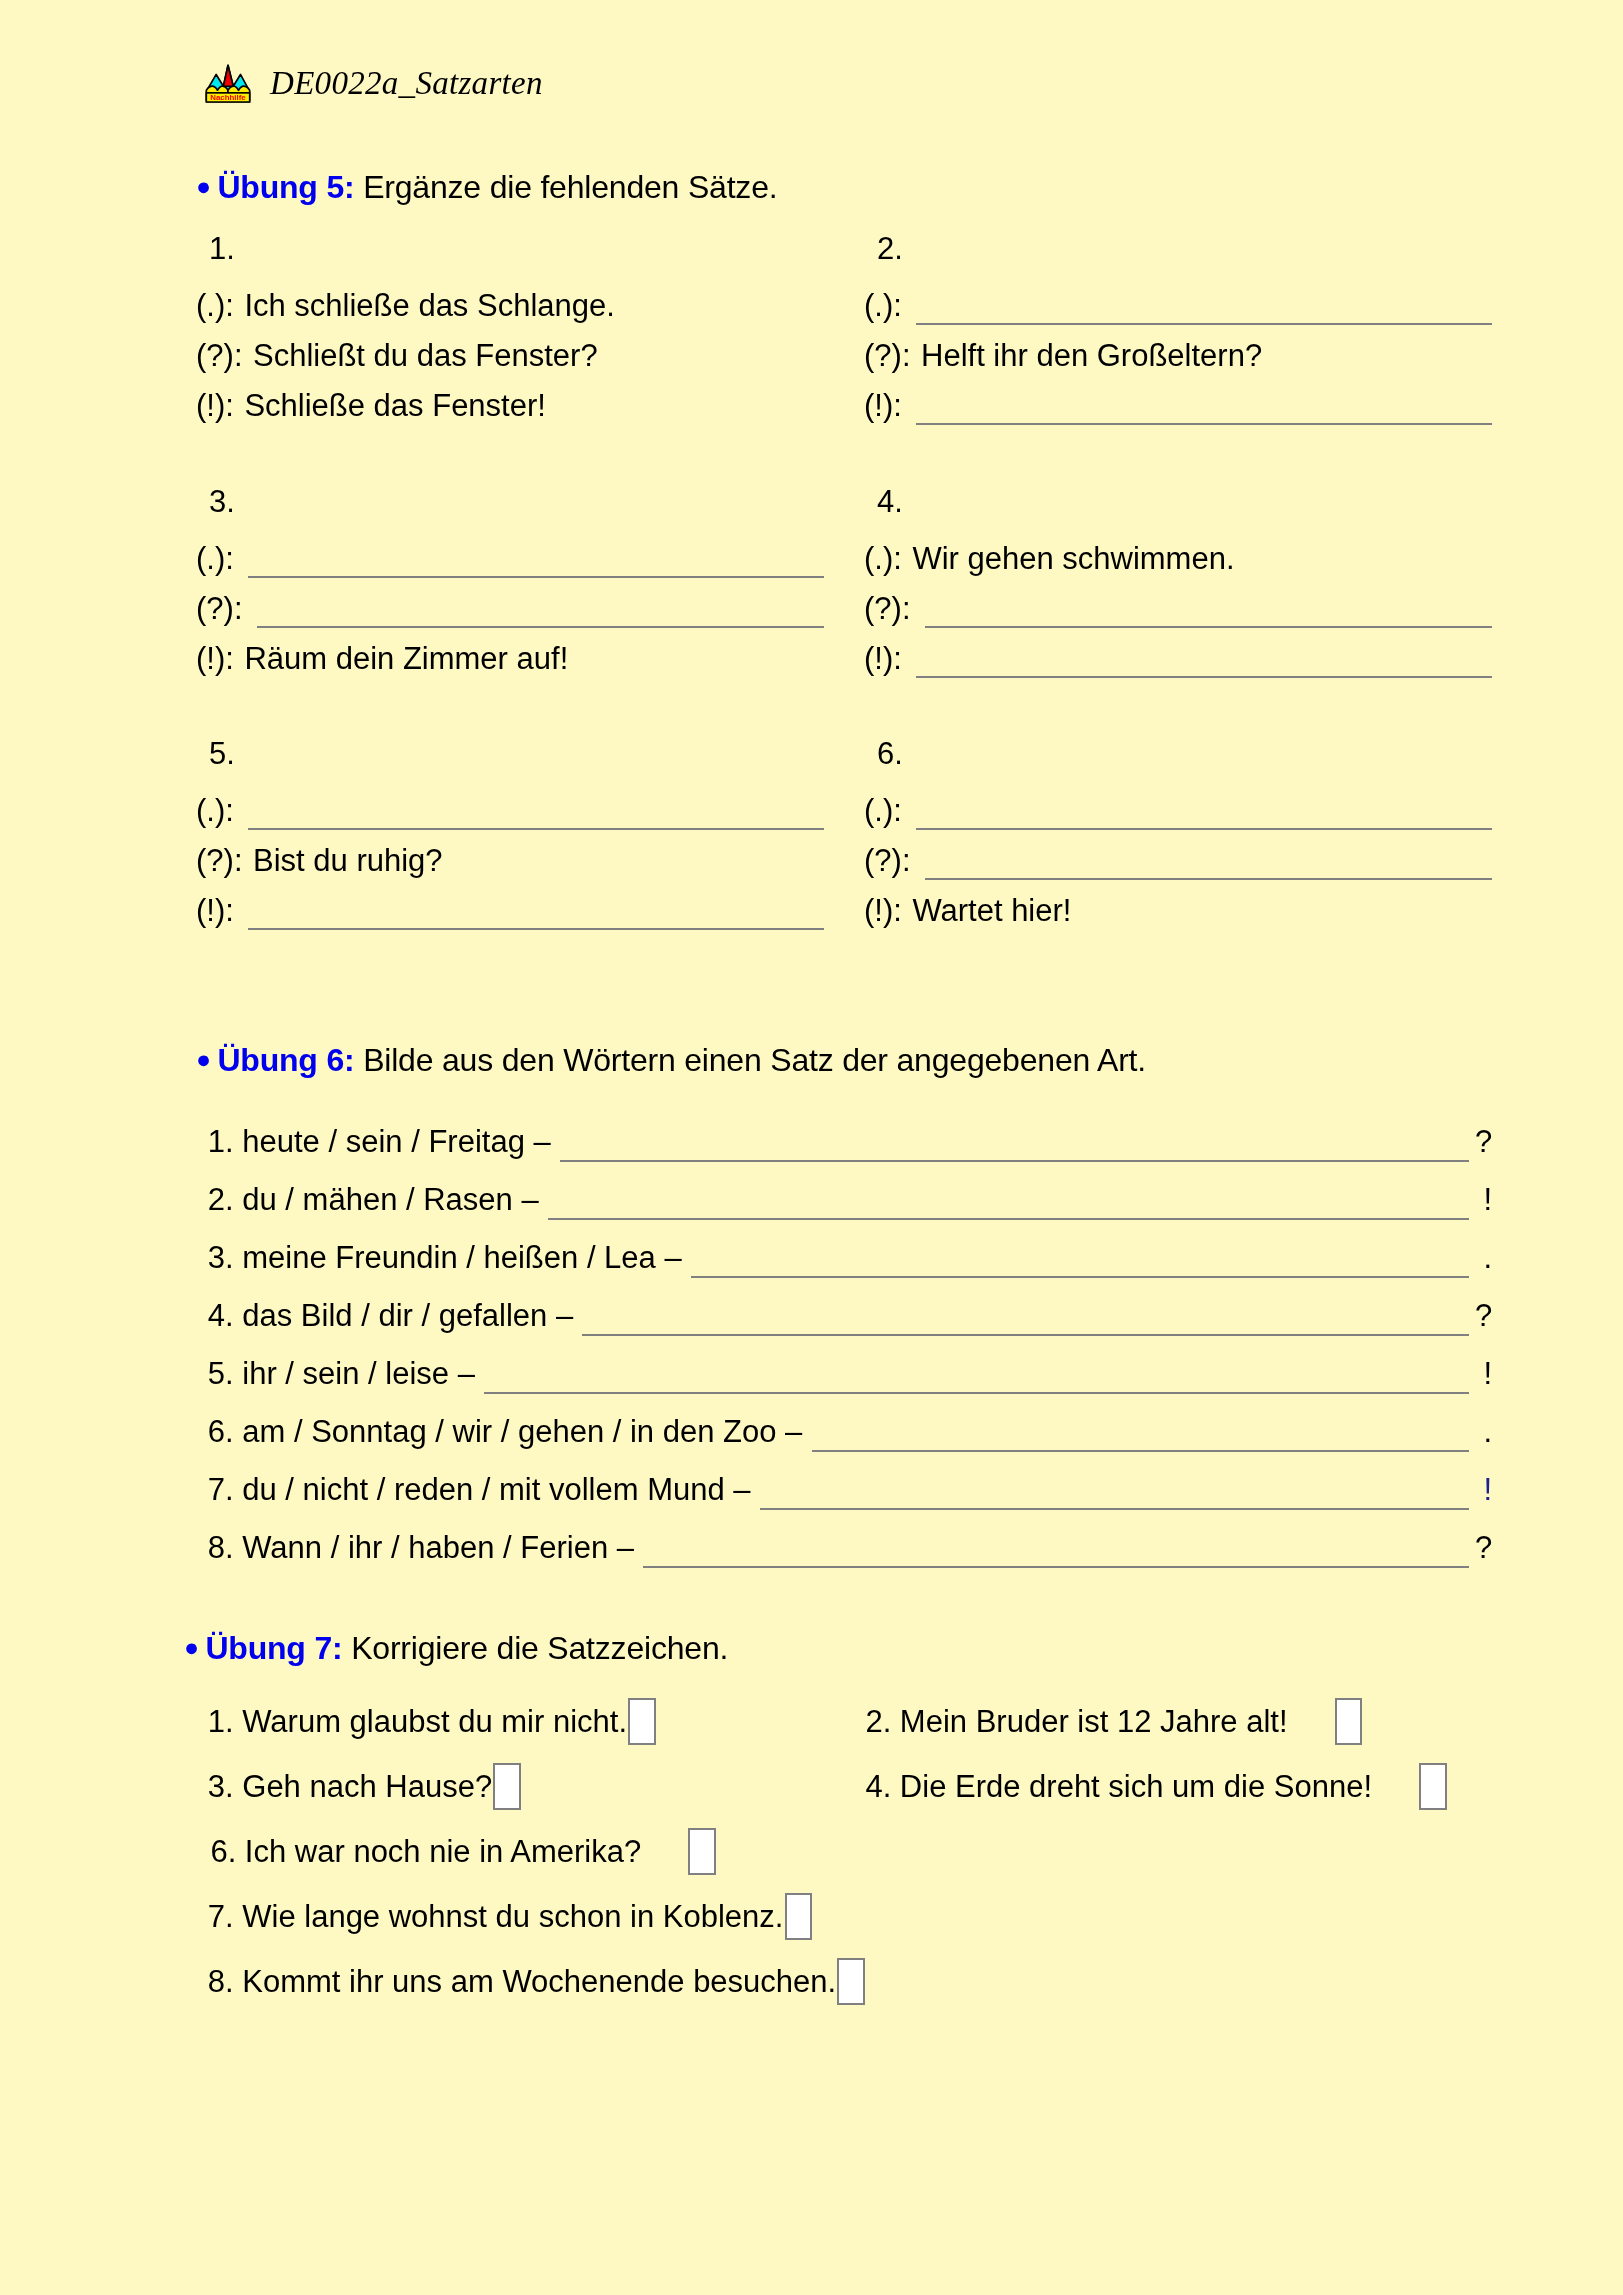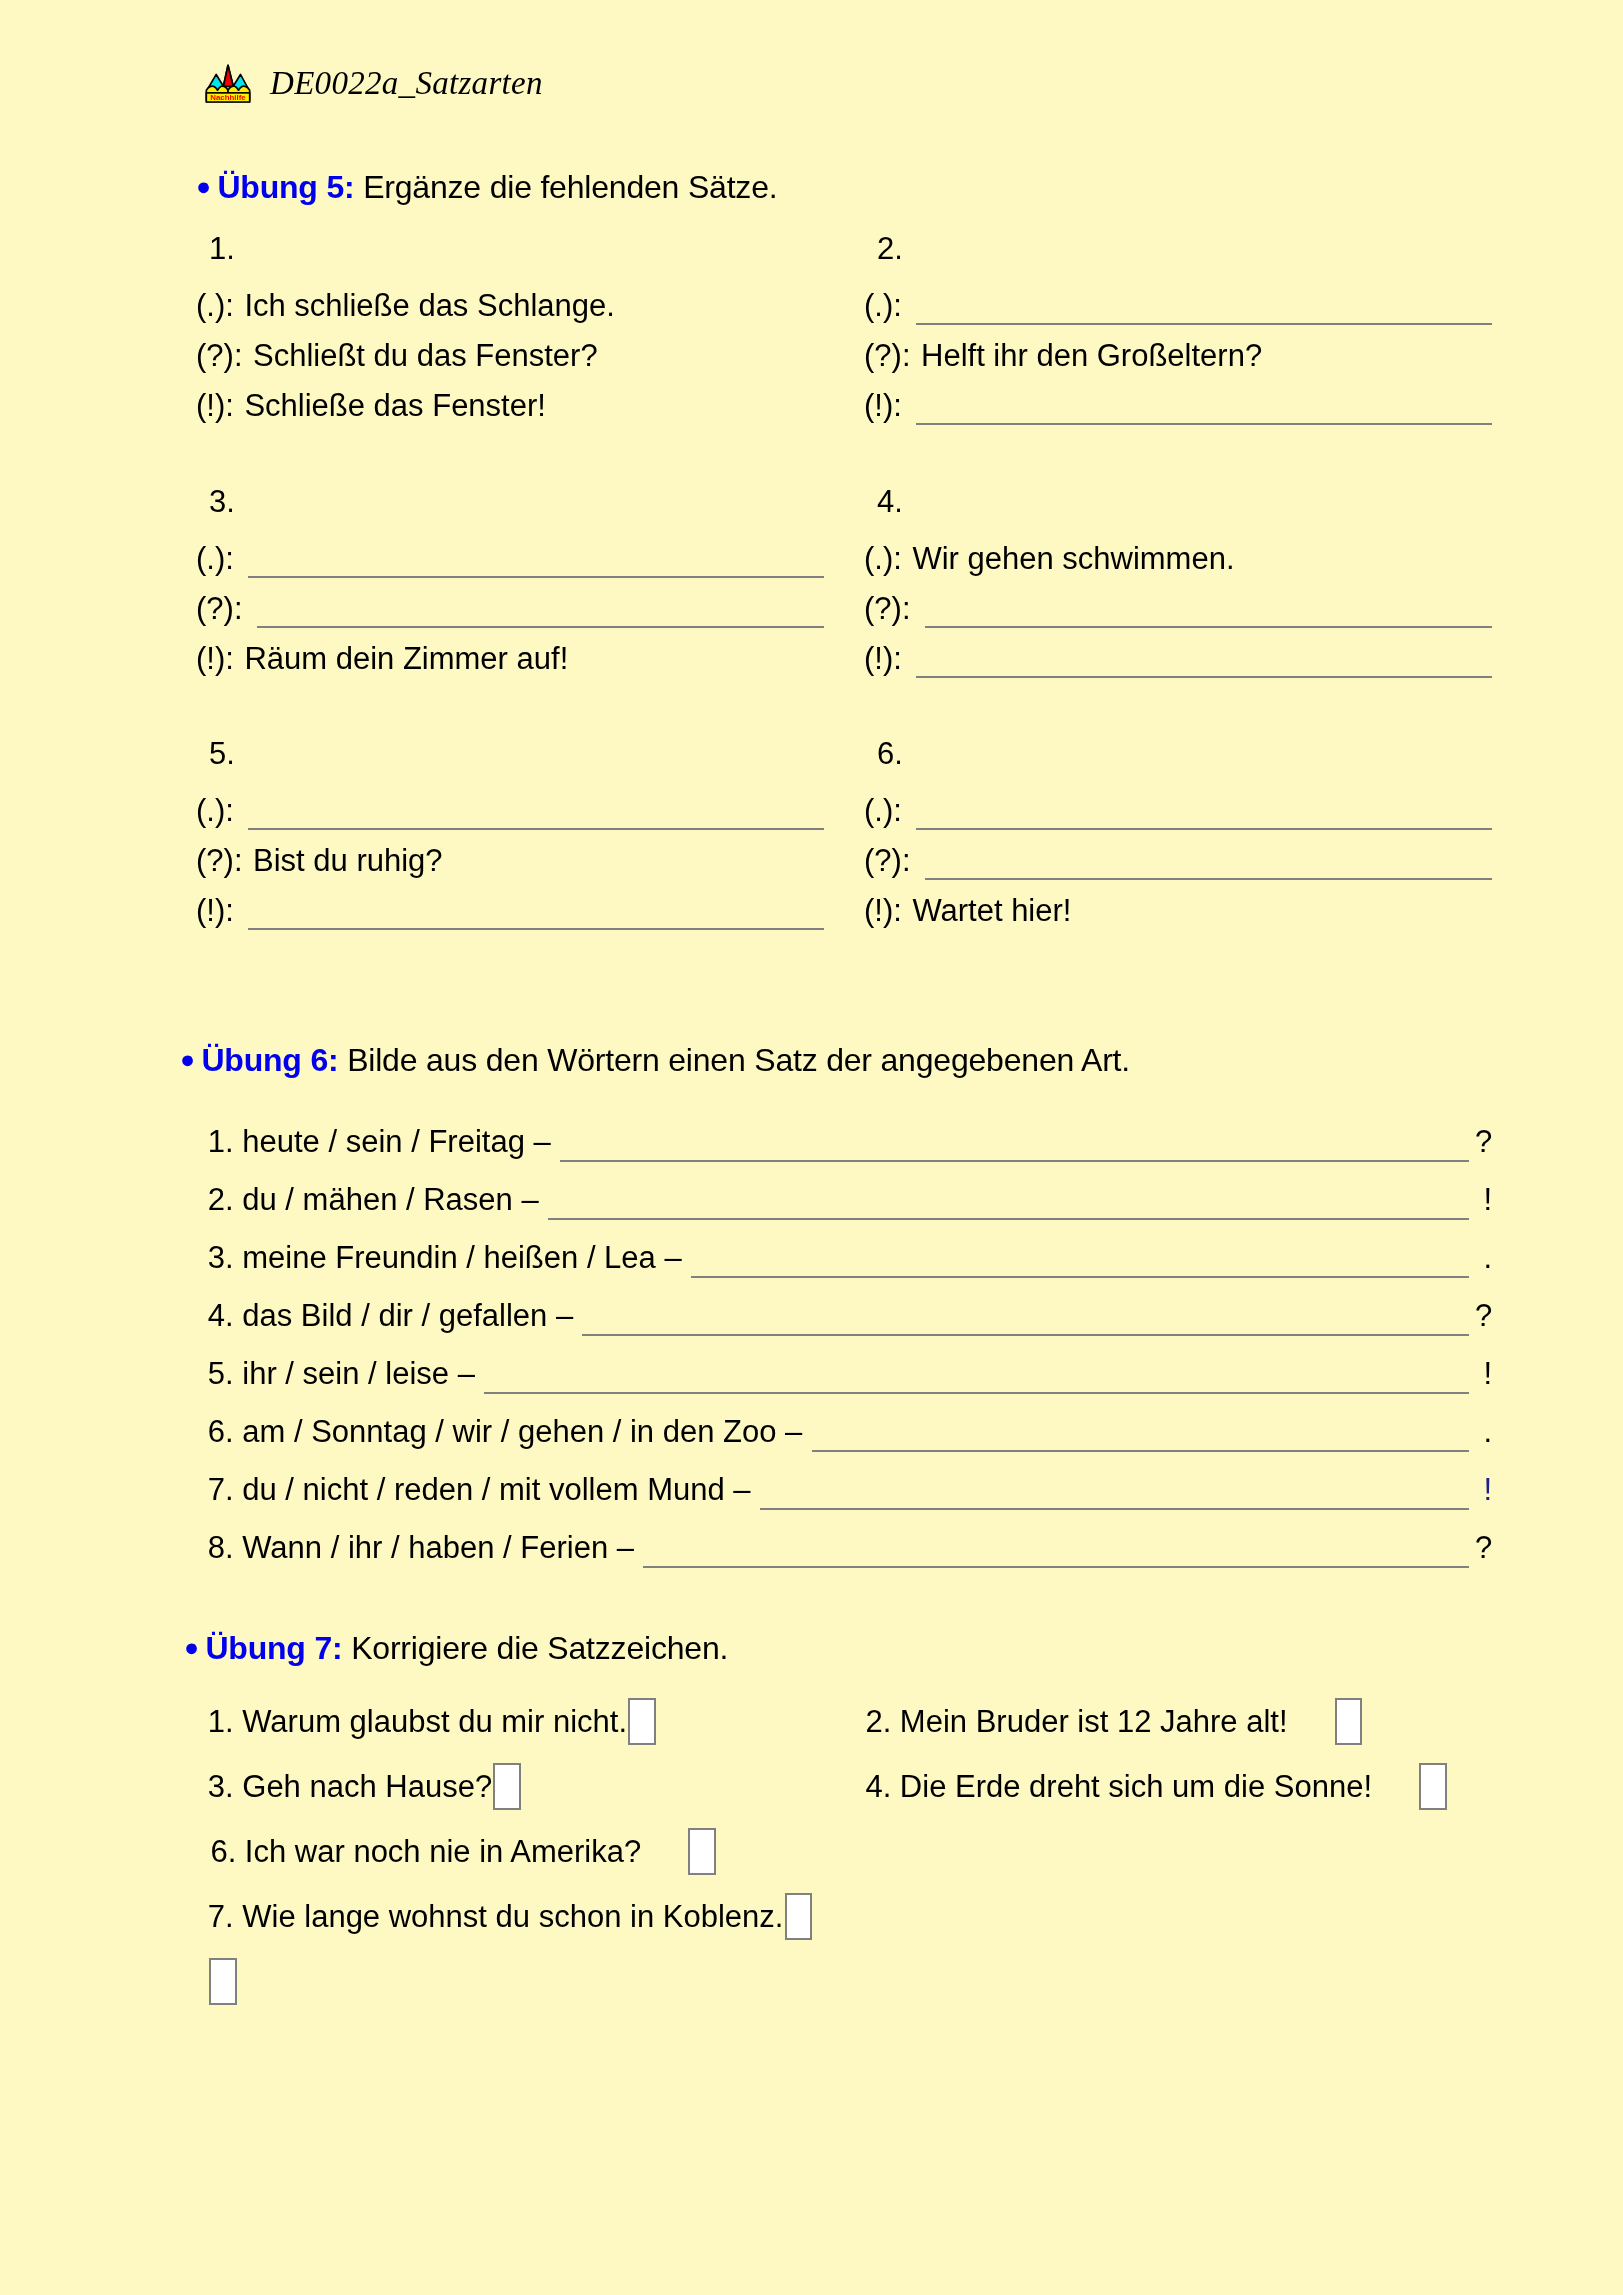--- a/index.html
+++ b/index.html
@@ -296,21 +296,21 @@
           <span class="u5-mark">(?):</span>
           <span class="u5-blank"></span>
         </div>
         <div class="u5-row">
           <span class="u5-mark">(!):</span>
           <span class="u5-answer">Wartet hier!</span>
         </div>
       </div>
     </div>
 
-  <div class="ex-heading" style="left:180px; top:1042px;">
+  <div class="ex-heading" style="left:196px; top:1042px;">
     <span class="bullet">●</span><span class="ex-label">Übung 6:</span>
     <span class="ex-text">Bilde aus den Wörtern einen Satz der angegebenen Art.</span>
   </div>
 
   <div class="u6" id="u6-root">
       <div class="u6-row">
         <span class="u6-prompt">1. heute / sein / Freitag –</span>
         <span class="u6-blank"></span>
         <span class="u6-punct">?</span>
       </div>
@@ -385,20 +385,21 @@
       </div>
       <div class="u7-row">
         <div class="u7-cell left">
           <span class="u7-text">7. Wie lange wohnst du schon in Koblenz.</span>
           <span class="checkbox"></span>
         </div>
         <div class="u7-cell right"></div>
       </div>
       <div class="u7-row">
         <div class="u7-cell left">
+          <span class="u7-text">8. Kommt ihr uns am Wochenende besuchen.</span>
           <span class="checkbox"></span>
         </div>
         <div class="u7-cell right"></div>
       </div>
     </div>
 
 
 </div>
 
 

